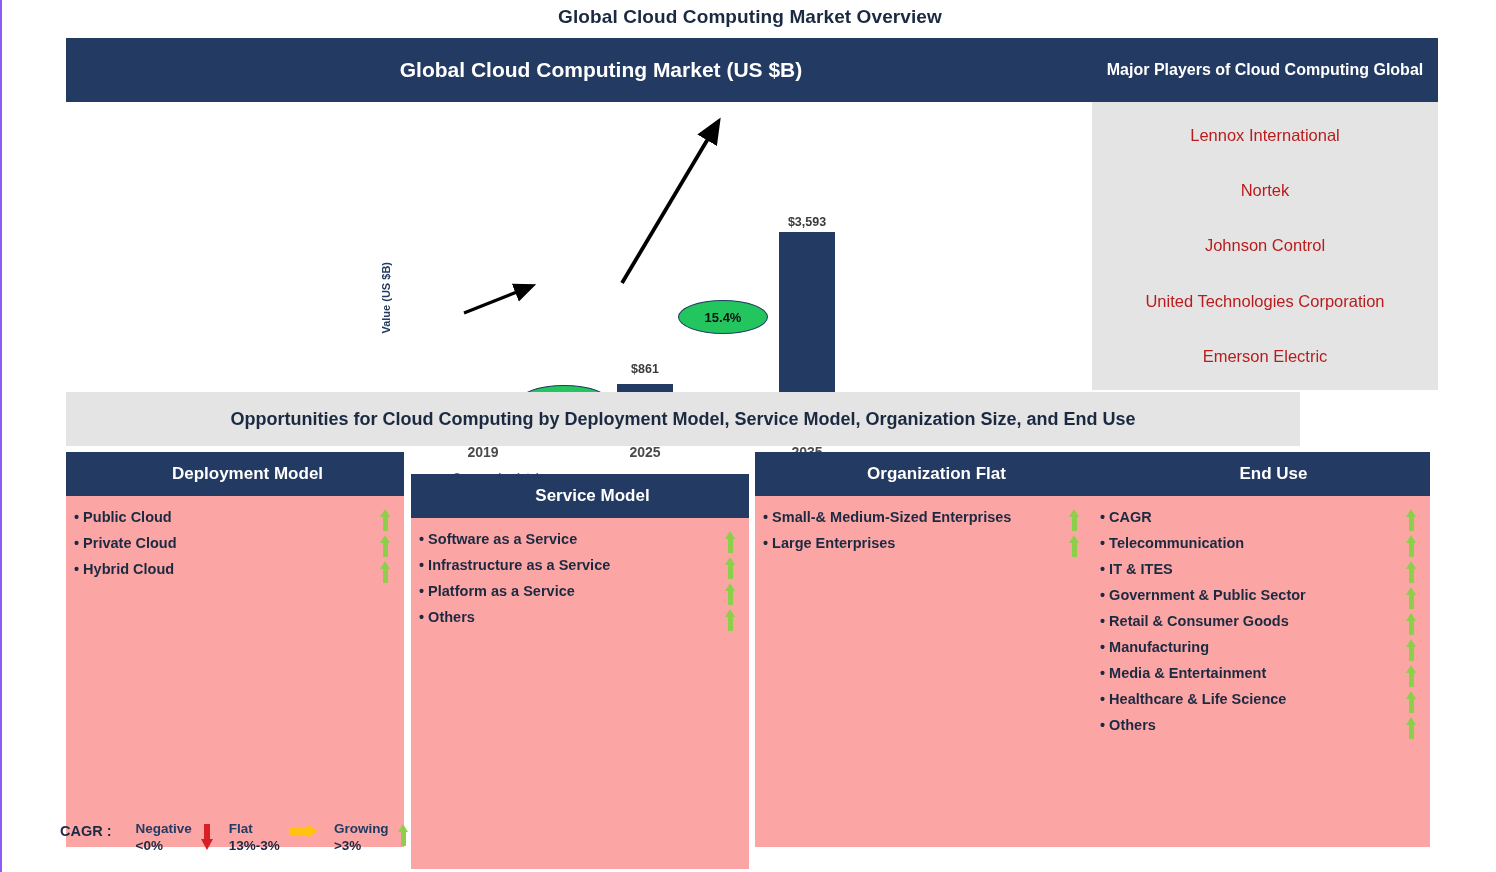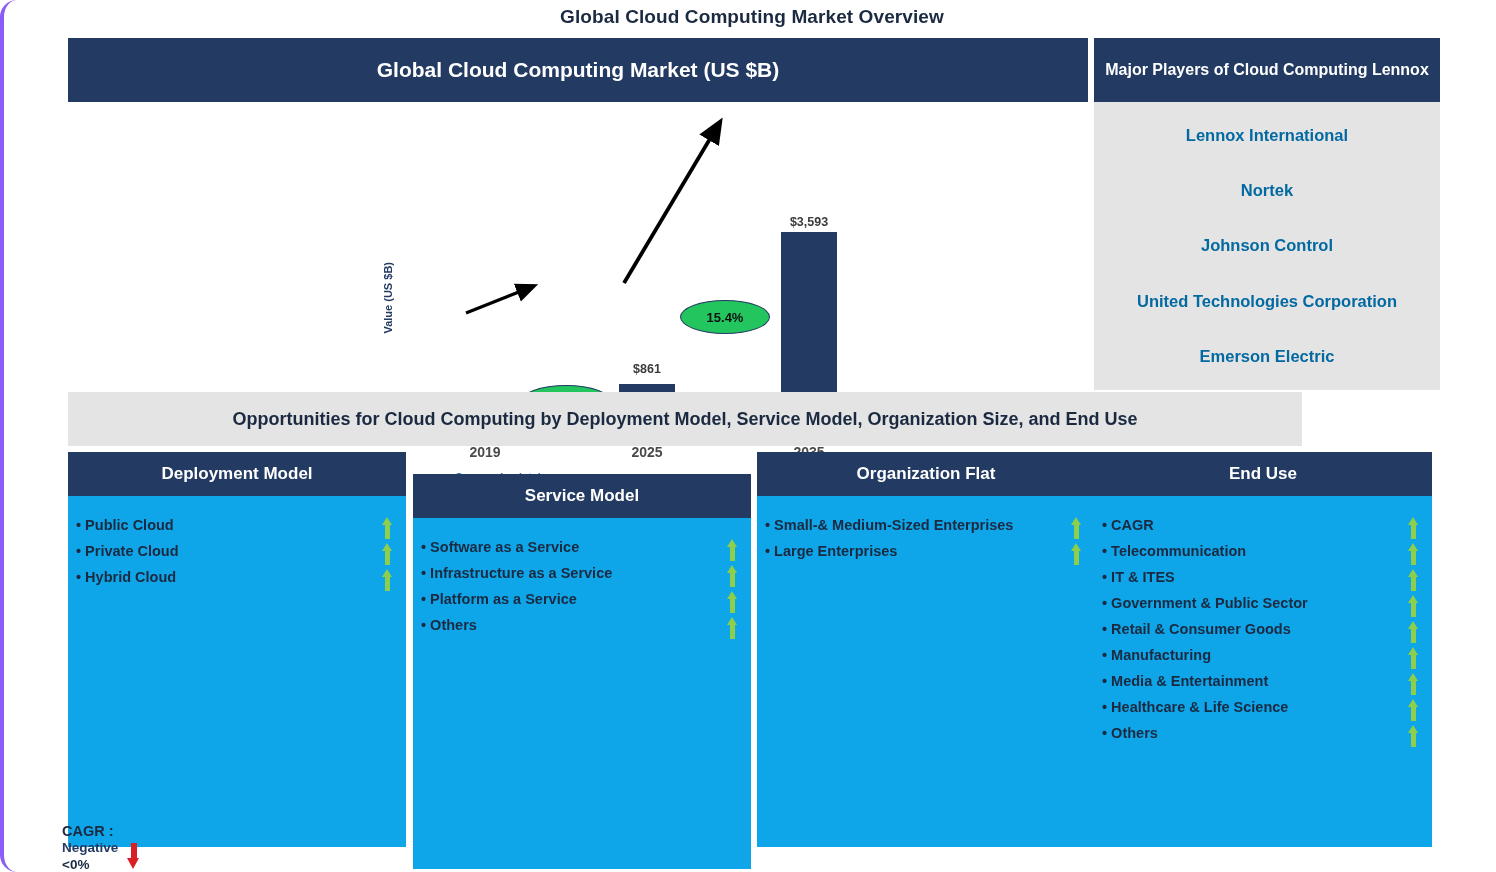--- a/index.html
+++ b/index.html
@@ -4,31 +4,31 @@
 <style>
   html,body{margin:0;padding:0;}
   body{
     width:1496px;height:872px;
     background:#ffffff;
     font-family:"Liberation Sans", sans-serif;
     color:#1b2a41;
     overflow:hidden;
     position:relative;
   }
-  .page{position:absolute;inset:0;background:#fff;border-left:4px solid #8b5cf6;box-sizing:border-box;border-radius:17px;}
+  .page{position:absolute;inset:0;background:#fff;border-left:2px solid #8b5cf6;box-sizing:border-box;}
 
   
   .main-title{
     position:absolute;left:0;top:6px;width:1496px;
     text-align:center;font-size:19px;font-weight:bold;color:#1b2a41;
     letter-spacing:.1px;
   }
 
   
-  .navy{background:#233a63;color:#fff;font-weight:bold;display:flex;align-items:center;justify-content:center;text-align:center;}
+  .navy{background:#233a63;color:#fff;font-weight:bold;display:flex;align-items:center;justify-content:center;text-align:center;padding-left:25px;}
 
   
   .chart-header{position:absolute;left:64px;top:38px;width:1020px;height:64px;font-size:21px;}
   .chart-body{position:absolute;left:64px;top:102px;width:1020px;height:288px;background:#fff;}
 
   .ylabel{
     position:absolute;left:314px;top:160px;
     font-size:11px;font-weight:bold;color:#233a63;
     transform:rotate(-90deg);transform-origin:left top;
     white-space:nowrap;
@@ -60,35 +60,35 @@
   .cagr-1{left:452px;top:283px;width:90px;height:32px;}
   .cagr-2{left:612px;top:198px;width:88px;height:32px;}
 
   .source{position:absolute;left:0;top:369px;width:1020px;text-align:center;
           font-size:10.5px;font-weight:bold;color:#2e6da4;padding-right:160px;box-sizing:border-box;}
 
   
   .players-header{position:absolute;left:1090px;top:38px;width:346px;height:64px;font-size:16px;line-height:1.25;padding:0 6px;box-sizing:border-box;}
   .players-body{position:absolute;left:1090px;top:102px;width:346px;height:288px;background:#e4e4e4;
     display:flex;flex-direction:column;justify-content:space-around;align-items:center;padding:6px 2px;box-sizing:border-box;}
-  .player{font-size:16.5px;font-weight:bold;color:#0369a1;text-align:center;white-space:nowrap;}
+  .player{font-size:16.5px;font-weight:normal;color:#b91c1c;text-align:center;white-space:nowrap;}
 
   
   .opp-band{position:absolute;left:64px;top:392px;width:1234px;height:54px;background:#e4e4e4;
             display:flex;align-items:center;justify-content:center;
             font-size:18px;font-weight:bold;color:#1b2a41;}
 
   
   .col{position:absolute;top:452px;width:338px;}
   .col1{left:64px;}
   .col2{left:409px;margin-top:22px;}
   .col3{left:753px;}
   .col4{left:1090px;}
   .col-header{height:44px;font-size:17px;}
-  .col-body{background:#0ea5e9;height:351px;padding:20px 10px 8px 8px;box-sizing:border-box;}
+  .col-body{background:#fca5a5;height:351px;padding:12px 10px 8px 8px;box-sizing:border-box;}
 
   .item{display:flex;align-items:flex-start;justify-content:space-between;margin-bottom:3px;}
   .item-text{font-size:14.5px;font-weight:bold;color:#1b2a41;line-height:1.32;padding-right:6px;}
   .arrow-cell{flex:0 0 auto;width:18px;display:flex;justify-content:center;padding-top:1px;}
 
   
   .arr-up{width:11px;height:22px;position:relative;}
   .arr-up::before{content:"";position:absolute;left:3px;top:7px;width:5px;height:15px;background:#8dce4a;}
   .arr-up::after{content:"";position:absolute;left:0;top:0;width:0;height:0;
     border-left:5.5px solid transparent;border-right:5.5px solid transparent;border-bottom:8px solid #8dce4a;}
@@ -97,21 +97,21 @@
   .arr-down::before{content:"";position:absolute;left:3.5px;top:0;width:6px;height:16px;background:#d81f26;}
   .arr-down::after{content:"";position:absolute;left:0;top:15px;width:0;height:0;
     border-left:6.5px solid transparent;border-right:6.5px solid transparent;border-top:11px solid #d81f26;}
 
   .arr-right{width:30px;height:14px;position:relative;}
   .arr-right::before{content:"";position:absolute;left:0;top:4px;width:19px;height:7px;background:#ffc20e;}
   .arr-right::after{content:"";position:absolute;left:18px;top:0;width:0;height:0;
     border-top:7px solid transparent;border-bottom:7px solid transparent;border-left:11px solid #ffc20e;}
 
   
-  .legend{position:absolute;left:58px;top:820px;height:48px;display:flex;align-items:flex-start;flex-direction:column;}
+  .legend{position:absolute;left:58px;top:820px;height:48px;display:flex;align-items:flex-start;}
   .legend-label{font-size:14.5px;font-weight:bold;color:#1b2a41;padding-top:3px;margin-right:24px;}
   .legend-item{display:flex;align-items:flex-start;margin-right:6px;}
   .legend-stack{font-size:13.5px;font-weight:bold;color:#233a63;line-height:1.28;}
   .legend-stack .sub{color:#1b2a41;}
   .legend-icon{display:flex;align-items:center;margin:0 9px;padding-top:4px;}
 </style>
 </head>
 <body>
 
 <div class="page">
@@ -149,21 +149,21 @@
       <line x1="398" y1="211" x2="466" y2="184" stroke="#000" stroke-width="3.2" marker-end="url(#ah)"></line>
       <line x1="556" y1="181" x2="652" y2="20" stroke="#000" stroke-width="3.8" marker-end="url(#ah)"></line>
     </svg>
 
     <div class="cagr-bubble cagr-1">16.4%</div>
     <div class="cagr-bubble cagr-2">15.4%</div>
 
     <div class="source">Source : Lucintel</div>
   </div>
 
-  <div class="navy players-header">Major Players of Cloud Computing Lennox</div>
+  <div class="navy players-header">Major Players of Cloud Computing Global</div>
   <div class="players-body">
     <div class="player">Lennox International</div>
     <div class="player">Nortek</div>
     <div class="player">Johnson Control</div>
     <div class="player">United Technologies Corporation</div>
     <div class="player">Emerson Electric</div>
   </div>
 
   <div class="opp-band">Opportunities for Cloud Computing by Deployment Model, Service Model, Organization Size, and End Use</div>
 

